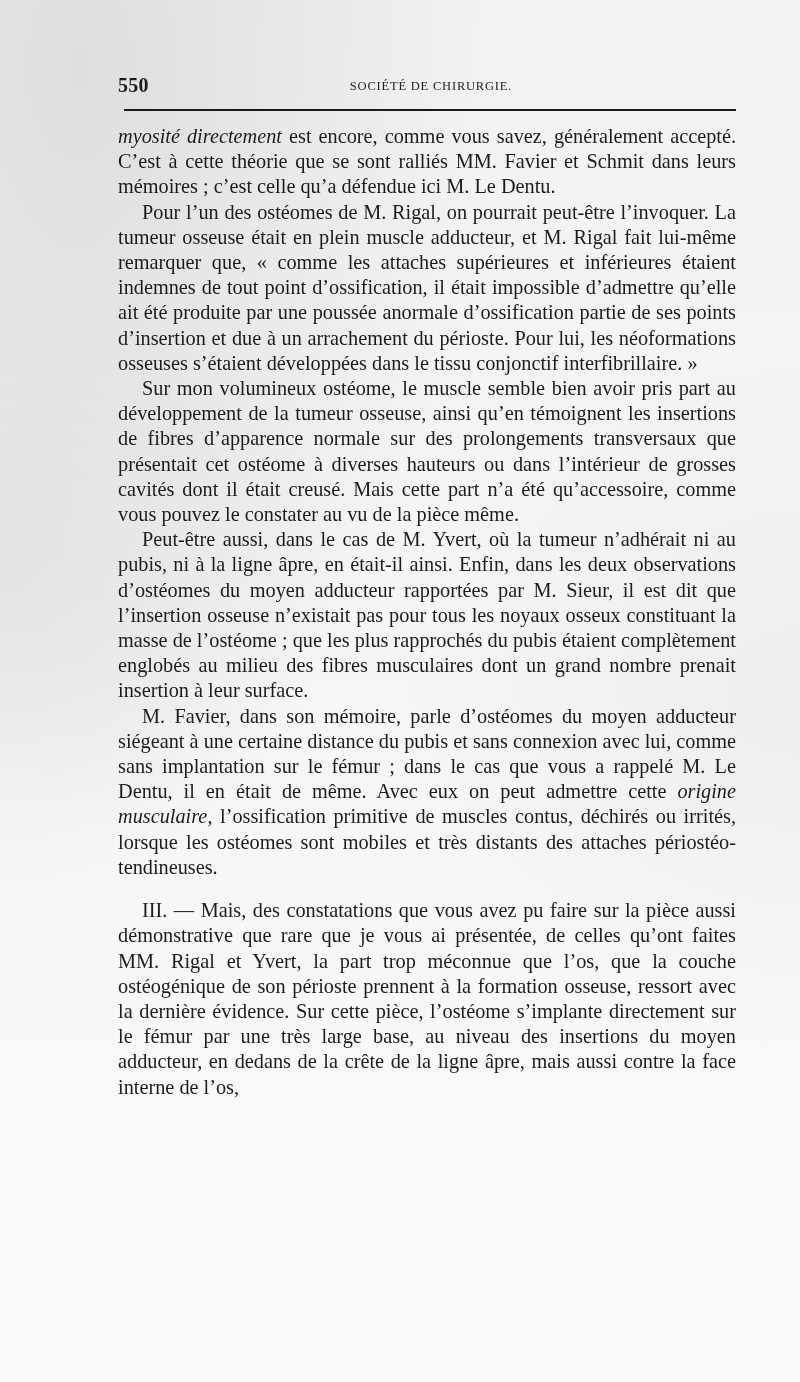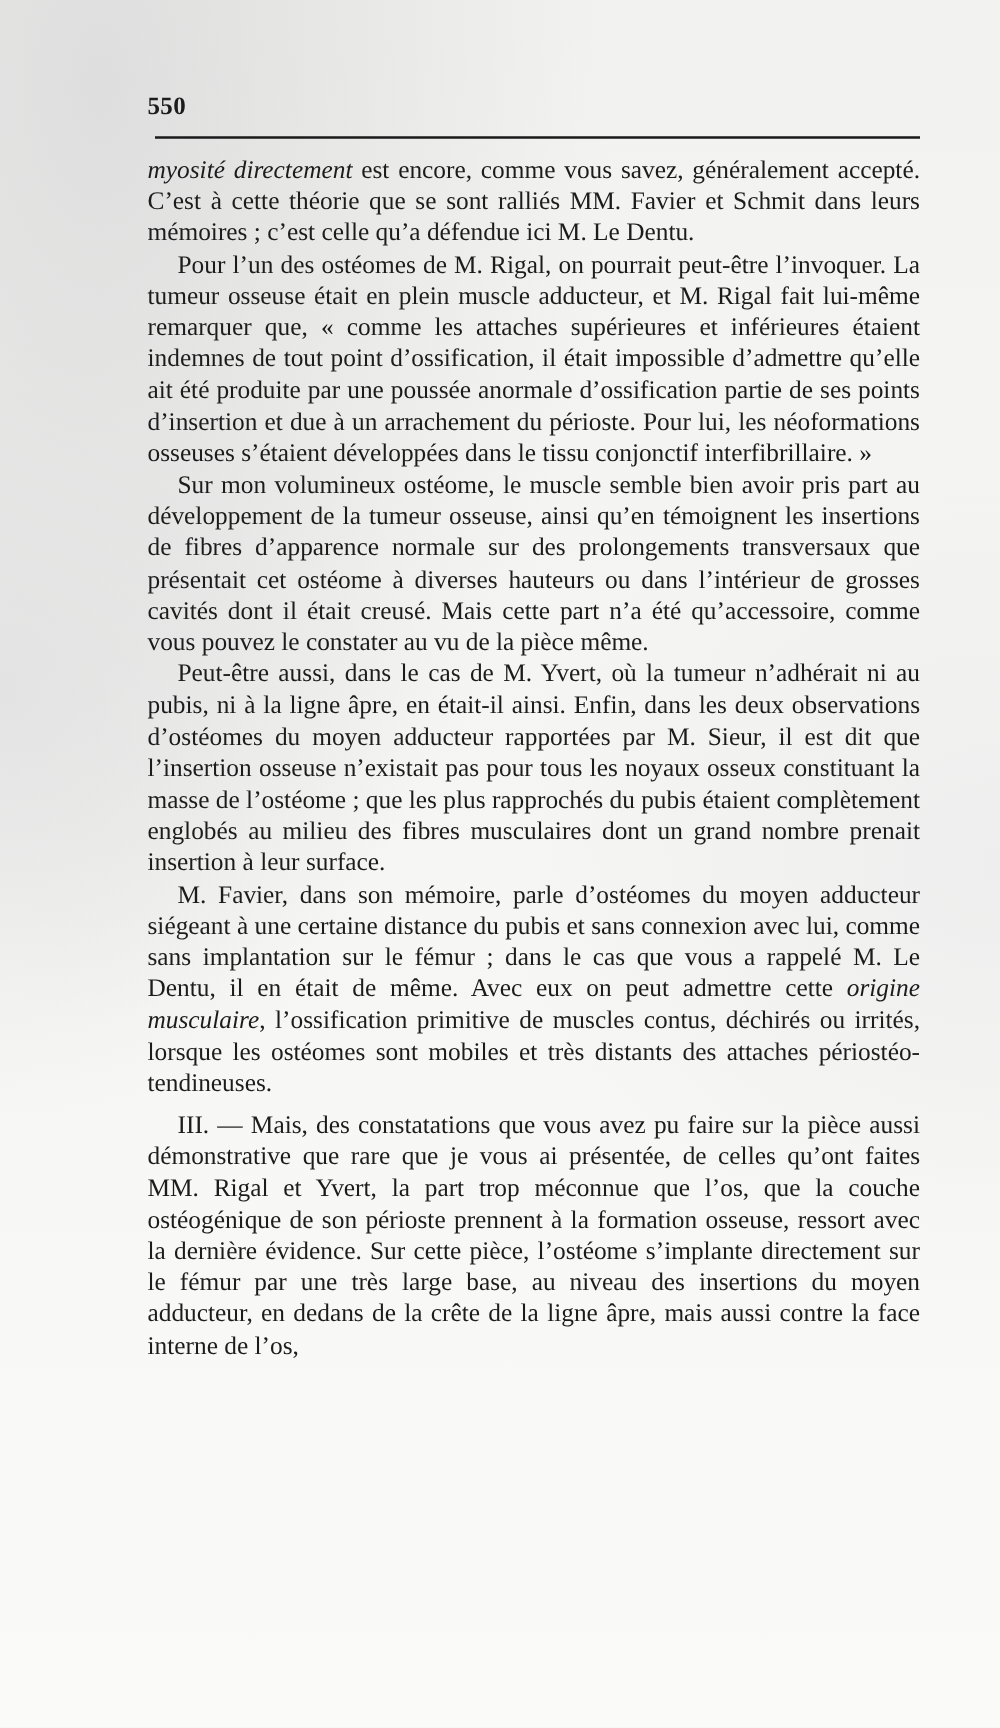--- a/index.html
+++ b/index.html
@@ -75,33 +75,34 @@
       hyphens: manual;
     }
     .para {
       margin: 0;
       text-indent: 24px;
     }
     .para.no-indent {
       text-indent: 0;
     }
     .para.section {
-      margin-top: 8px;
+      margin-top: 18px;
     }
     .italic {
       font-style: italic;
     }
   </style>
 </head>
 <body>
 
 <div class="page">
 
   <div class="running-head">
     <span class="page-number">550</span>
+    <span class="running-title">SOCIÉTÉ DE CHIRURGIE.</span>
   </div>
 
   <div class="rule"></div>
 
   <div class="body-text">
 
     <p class="para no-indent"><span class="italic">myosité directement</span><span> est encore, comme vous savez, généralement accepté. C’est à cette théorie que se sont ralliés MM. Favier et Schmit dans leurs mémoires ; c’est celle qu’a défendue ici M. Le Dentu.</span></p>
 
     <p class="para">Pour l’un des ostéomes de M. Rigal, on pourrait peut-être l’invoquer. La tumeur osseuse était en plein muscle adducteur, et M. Rigal fait lui-même remarquer que, « comme les attaches supérieures et inférieures étaient indemnes de tout point d’ossification, il était impossible d’admettre qu’elle ait été produite par une poussée anormale d’ossification partie de ses points d’insertion et due à un arrachement du périoste. Pour lui, les néoformations osseuses s’étaient développées dans le tissu conjonctif interfibrillaire. »</p>
 

